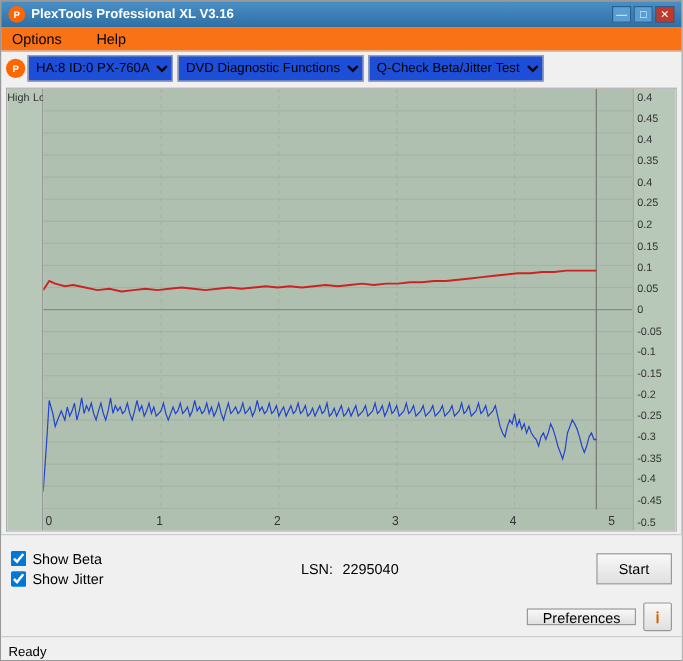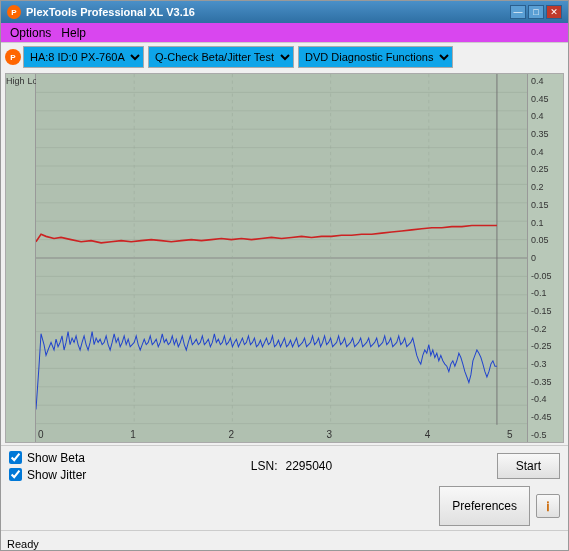--- a/index.html
+++ b/index.html
@@ -60,25 +60,25 @@
       border: 1px solid #2a5f8f;
       color: white;
       font-size: 9px;
       display: flex;
       align-items: center;
       justify-content: center;
       cursor: pointer;
     }
     .title-btn.close-btn { background: #c0392b; }
     .menu-bar {
-      background: #d946ef;
+      background: #f97316;
       border-bottom: 1px solid #ccc;
       padding: 2px 4px;
       display: flex;
-      gap: 0;
+      gap: 19px;
       flex-shrink: 0;
       height: 20px;
       align-items: center;
     }
     .menu-item {
       padding: 1px 5px;
       cursor: pointer;
       font-size: 12px;
     }
     .toolbar {
@@ -102,21 +102,21 @@
       display: flex;
       align-items: center;
       justify-content: center;
       color: white;
       font-size: 8px;
       font-weight: bold;
     }
     select {
       height: 22px;
       border: 1px solid #aaa;
-      background: #0ea5e9;
+      background: #1d4ed8;
       font-size: 11px;
       padding: 0 2px;
     }
     .chart-area {
       flex: 1;
       background: white;
       margin: 2px 4px;
       border: 1px solid #aaa;
       position: relative;
       display: flex;
@@ -208,21 +208,21 @@
       font-weight: normal;
     }
     .bottom-second-row {
       display: flex;
       align-items: center;
       justify-content: flex-end;
       gap: 6px;
       margin-top: 4px;
     }
     .pref-btn {
-      height: 40px;
+      height: 14px;
       padding: 0 12px;
       background: linear-gradient(to bottom, #f8f8f8, #e0e0e0);
       border: 1px solid #999;
       font-size: 12px;
       cursor: pointer;
     }
     .info-btn {
       width: 24px;
       height: 24px;
       background: linear-gradient(to bottom, #f8f8f8, #e0e0e0);
@@ -276,24 +276,24 @@
   </div>
 
   <div class="toolbar">
     <div class="drive-selector">
       <div class="drive-icon">P</div>
       <select>
         <option>HA:8 ID:0  PX-760A</option>
       </select>
     </div>
     <select>
-      <option>Q-Check Beta/Jitter Test</option>
+      <option>DVD Diagnostic Functions</option>
     </select>
     <select>
-      <option>DVD Diagnostic Functions</option>
+      <option>Q-Check Beta/Jitter Test</option>
     </select>
   </div>
 
   <div class="chart-area">
 
     <div class="y-axis-left">
       <span class="label">High</span>
       <span class="label">Low</span>
     </div>
 

